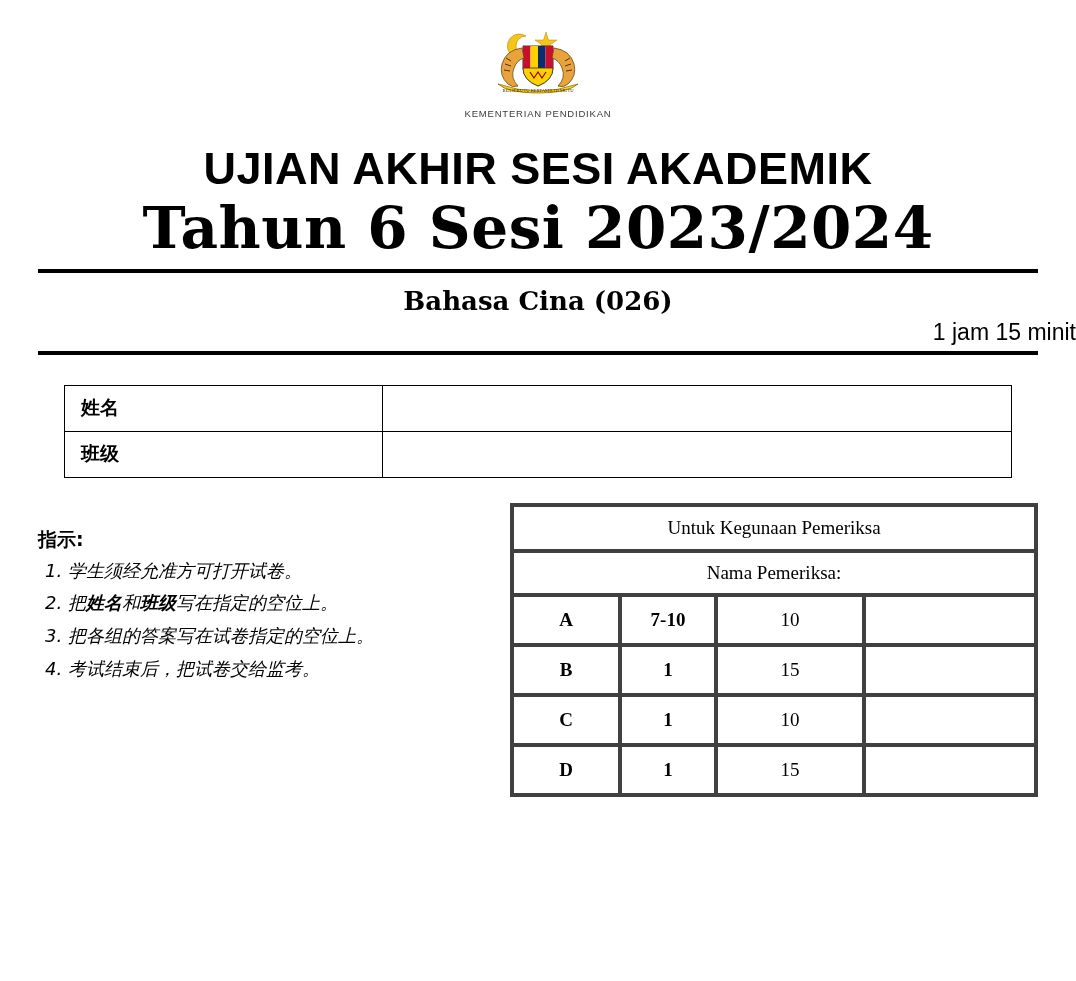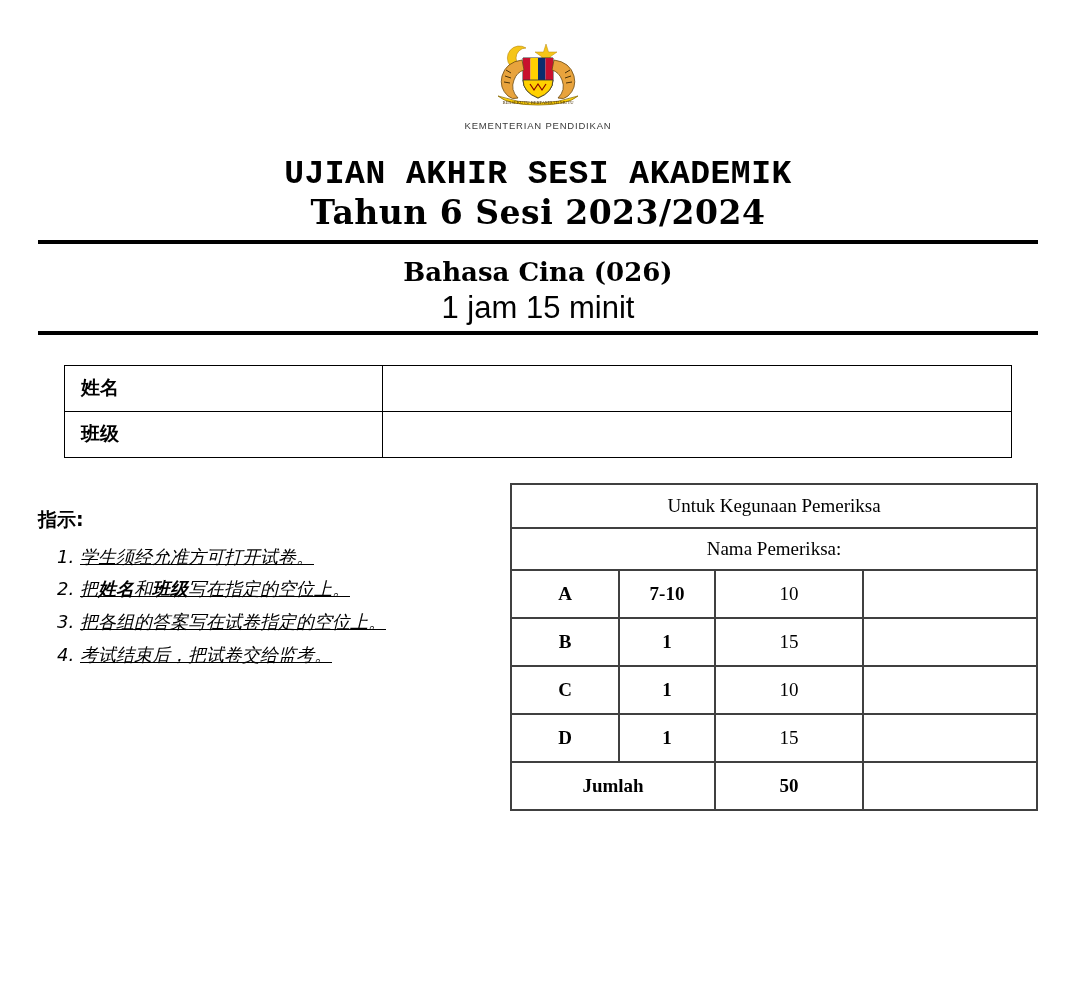--- a/index.html
+++ b/index.html
@@ -13,21 +13,21 @@
     font-family: "Liberation Serif", serif;
     color: #000000;
     position: relative;
     overflow: hidden;
   }
 
   
   .crest-wrap {
     width: 100%;
     text-align: center;
-    padding-top: 34px;
+    padding-top: 22px;
   }
   .crest {
     display: inline-block;
     width: 140px;
   }
   .crest svg { display: block; margin: 0 auto; }
   .ministry-text {
     font-family: "Liberation Sans", sans-serif;
     font-size: 9.5px;
     letter-spacing: 0.8px;
@@ -35,30 +35,30 @@
     margin-top: 2px;
     text-align: center;
   }
 
   
   .title-block {
     text-align: center;
     margin-top: 26px;
   }
   .main-title-1 {
-    font-family: Liberation Mono, monospace;
-    font-weight: bold;
-    font-size: 33px;
+    font-family: Liberation Sans, sans-serif;
+    font-weight: bold;
+    font-size: 45px;
     letter-spacing: 0.5px;
     line-height: 1.08;
   }
   .main-title-2 {
     font-family: "DejaVu Serif", serif;
     font-weight: bold;
-    font-size: 33px;
+    font-size: 58px;
     letter-spacing: 0.5px;
     line-height: 1.12;
     margin-top: 2px;
   }
 
   .rule {
     border-top: 4px solid #000;
     margin: 8px 38px 0 38px;
   }
   .rule-bottom {
@@ -67,23 +67,23 @@
   }
 
   .subject {
     text-align: center;
     font-family: "DejaVu Serif", serif;
     font-weight: bold;
     font-size: 26px;
     margin-top: 13px;
   }
   .duration {
-    text-align: center;
+    text-align: right;
     font-family: "Liberation Sans", sans-serif;
-    font-size: 31px;
+    font-size: 23px;
     margin-top: 3px;
     margin-bottom: 5px;
   }
 
   
   .id-table {
     width: 948px;
     margin: 30px auto 0 auto;
     border-collapse: collapse;
     table-layout: fixed;
@@ -113,26 +113,25 @@
     flex: 0 0 400px;
   }
   .instr-title {
     font-family: "DejaVu Sans", sans-serif;
     font-weight: bold;
     font-size: 19px;
     margin-bottom: 6px;
     margin-top: 24px;
   }
   .instr-list {
-    margin: 12px;
+    margin: 0;
     padding-left: 30px;
     font-family: "DejaVu Sans", sans-serif;
     font-size: 18px;
     line-height: 1.32;
-    text-decoration: underline;
   }
   .instr-list li {
     margin-bottom: 9px;
     font-style: italic;
   }
   .instr-list li span.b {
     font-weight: bold;
     font-style: italic;
   }
 
@@ -142,21 +141,21 @@
   .exam-wrap {
     width: 528px;
     flex: 0 0 528px;
   }
   .exam-table {
     width: 100%;
     border-collapse: collapse;
     table-layout: fixed;
   }
   .exam-table td, .exam-table th {
-    border: 2px solid #404040;
+    border: 4px solid #404040;
     font-family: "Liberation Serif", serif;
     font-size: 19px;
     text-align: center;
     padding: 7px 4px;
   }
   .exam-head {
     font-size: 19px;
     padding: 10px 4px !important;
   }
   .exam-name {
@@ -287,21 +286,16 @@
           <td class="row-cell">10</td>
           <td class="row-cell"></td>
         </tr>
         <tr>
           <td class="row-cell bold">D</td>
           <td class="row-cell bold">1</td>
           <td class="row-cell">15</td>
           <td class="row-cell"></td>
         </tr>
 
-        <tr>
-          <td class="row-cell bold" colspan="2">Jumlah</td>
-          <td class="row-cell bold">50</td>
-          <td class="row-cell"></td>
-        </tr>
       </tbody>
     </table>
   </div>
 </div>
 
 </body></html>

